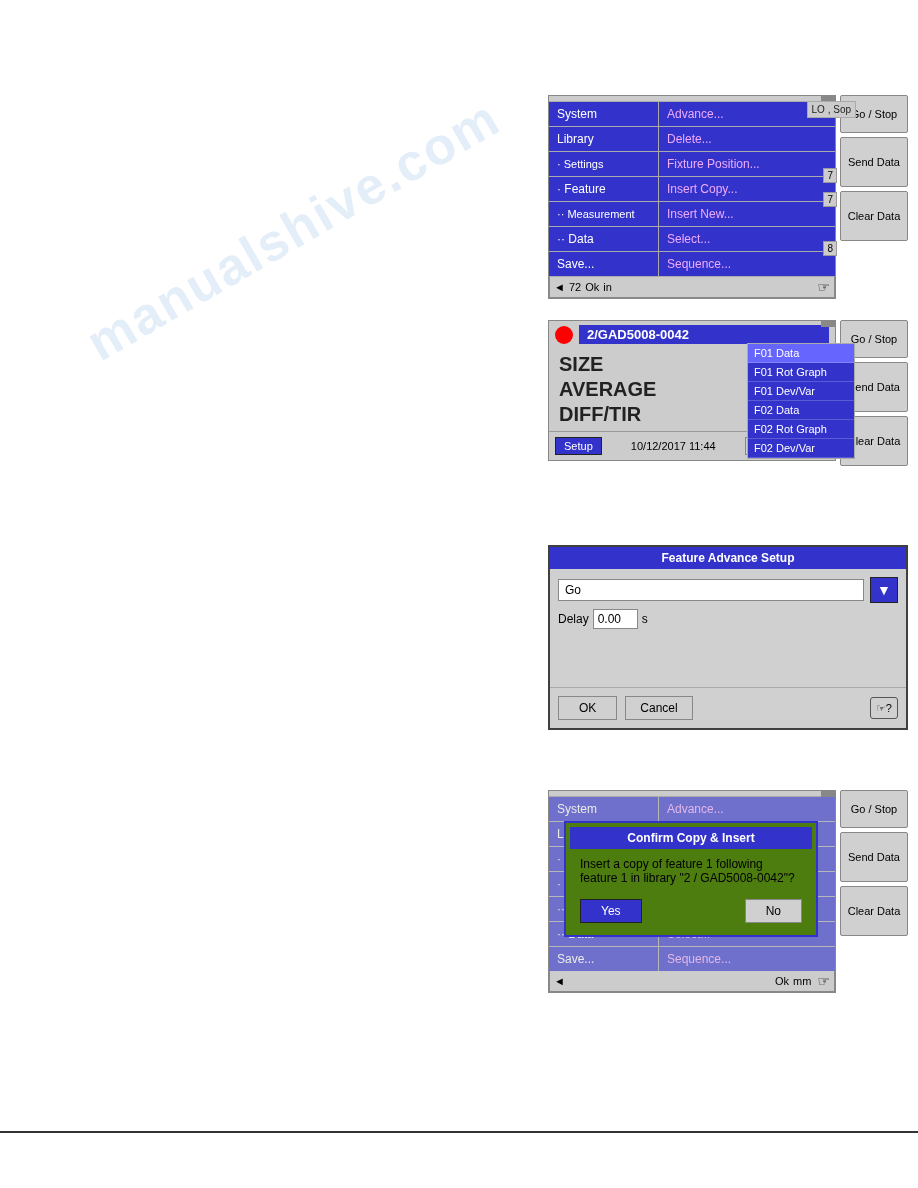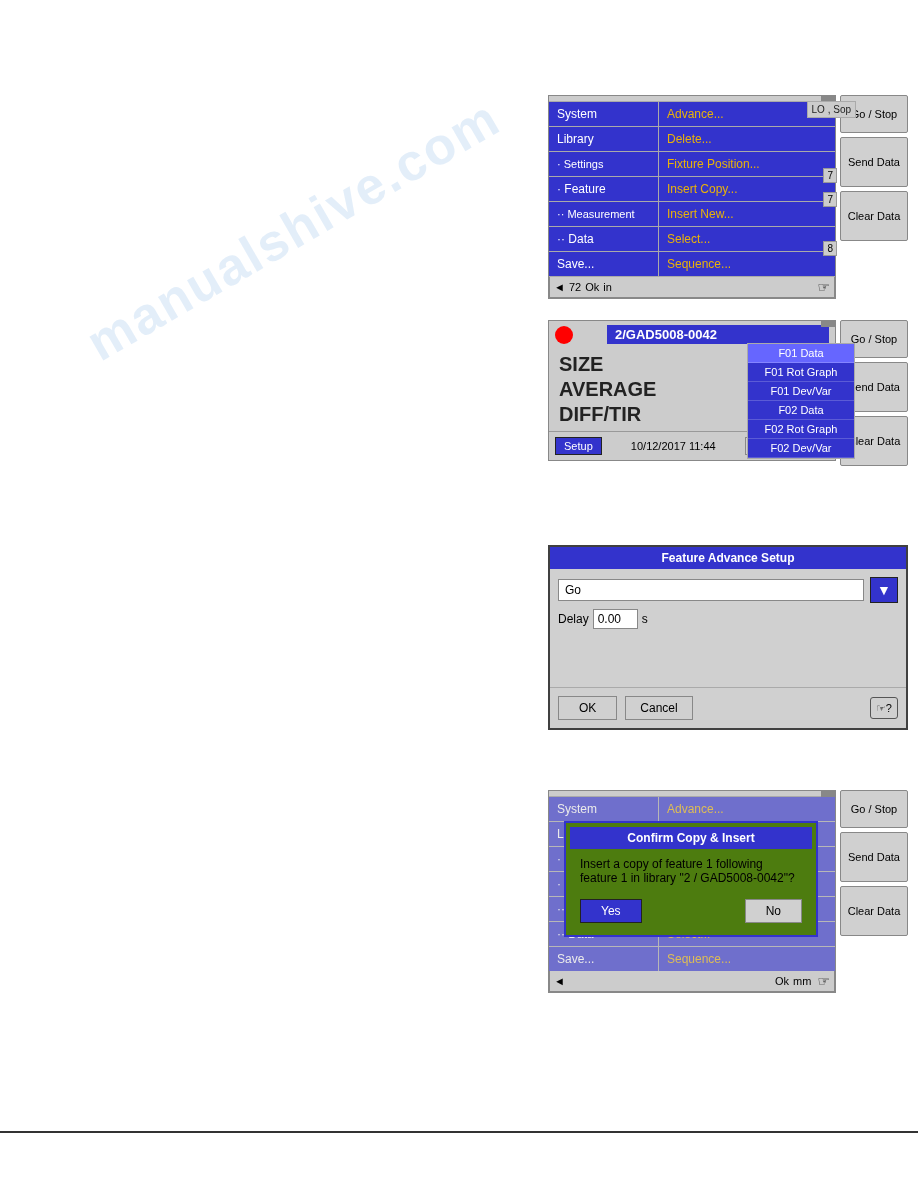--- a/index.html
+++ b/index.html
@@ -63,21 +63,21 @@
       font-size: 12px;
       padding: 5px 8px;
       width: 110px;
       display: flex;
       align-items: center;
       border-right: 1px solid #aaa;
     }
 
     .menu-right {
       background: #3333cc;
-      color: #eab308;
+      color: #f0abfc;
       font-size: 12px;
       padding: 5px 8px;
       flex: 1;
       display: flex;
       align-items: center;
     }
 
     .sidebar-buttons {
       display: flex;
       flex-direction: column;
@@ -147,39 +147,37 @@
       flex-shrink: 0;
     }
 
     .panel2-title {
       background: #3333cc;
       color: white;
       font-size: 13px;
       font-weight: bold;
       padding: 2px 8px;
       flex: 1;
-      margin-left: 28px;
     }
 
     .dropdown-overlay {
       position: absolute;
       left: 200px;
       top: 0px;
       background: #3333cc;
       border: 1px solid #aaa;
       z-index: 10;
       width: 105px;
     }
 
     .dropdown-item {
       color: white;
       font-size: 11px;
       padding: 3px 6px;
       border-bottom: 1px solid rgba(255,255,255,0.2);
-      text-align: center;
     }
 
     .dropdown-item.selected {
       background: #6666ff;
     }
 
     .panel2-metrics {
       padding: 4px 10px;
       position: relative;
     }

